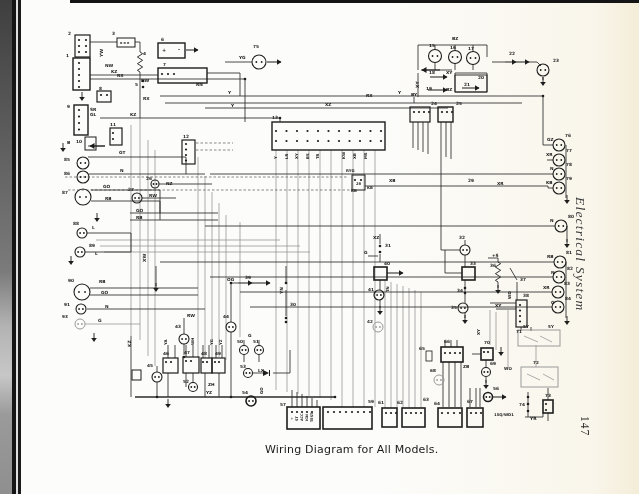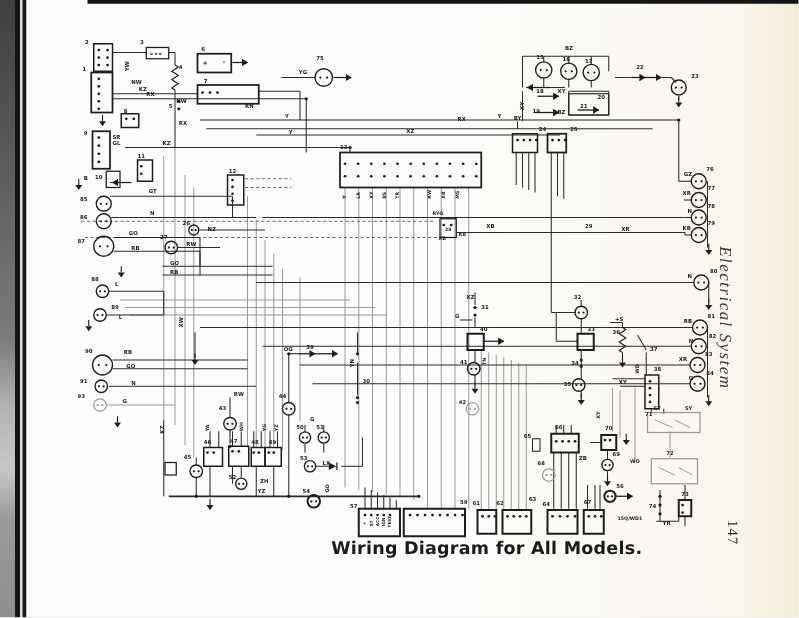--- a/index.html
+++ b/index.html
@@ -6,21 +6,21 @@
   #stage{position:relative;width:639px;height:494px;overflow:hidden;background:#fcfcfa;font-family:"DejaVu Sans",sans-serif;}
   .paper-tint{position:absolute;inset:0;background:linear-gradient(90deg,rgba(255,255,255,0) 60%,rgba(243,233,205,.35) 93%,rgba(238,226,193,.6) 100%);pointer-events:none;}
   .edge-grad{position:absolute;left:0;top:0;width:12px;height:494px;
     background:linear-gradient(180deg,#3f3f3f 0%,#5a5a5a 25%,#7b7b7b 55%,#b3b3b3 66%,#c7c7c7 76%,#9a9a9a 84%,#8f8f8f 100%);}
   .edge-line1{position:absolute;left:12px;top:0;width:3.5px;height:494px;background:#151515;}
   .edge-gap{position:absolute;left:15.5px;top:0;width:2.5px;height:494px;background:#dedede;}
   .edge-line2{position:absolute;left:18px;top:0;width:3px;height:494px;background:#1a1a1a;}
   .top-line{position:absolute;left:70px;top:0;width:569px;height:2.5px;background:#141414;}
   #diagram-svg{position:absolute;left:0;top:0;}
   #diagram-svg text{font-family:"DejaVu Sans",sans-serif;font-weight:700;fill:#1c1c1c;}
-  .caption{position:absolute;left:265px;top:431px;font-size:14px;font-weight:700;color:#1b1b1b;letter-spacing:.2px;}
+  .caption{position:absolute;left:265px;top:443px;font-size:11px;font-weight:400;color:#1b1b1b;letter-spacing:.2px;}
   .side-text{position:absolute;left:588px;top:197px;transform:rotate(90deg);transform-origin:top left;
     font-family:"Liberation Serif","DejaVu Serif",serif;font-style:italic;font-size:13.5px;color:#3a3a3a;letter-spacing:1.2px;white-space:nowrap;}
   .page-number{position:absolute;left:591px;top:416px;transform:rotate(90deg);transform-origin:top left;
     font-family:"Liberation Serif","DejaVu Serif",serif;font-size:11.5px;color:#2c2c2c;letter-spacing:1px;}
 </style>
 </head>
 <body>
 
 <div id="stage">
   <div class="paper-tint"></div>

